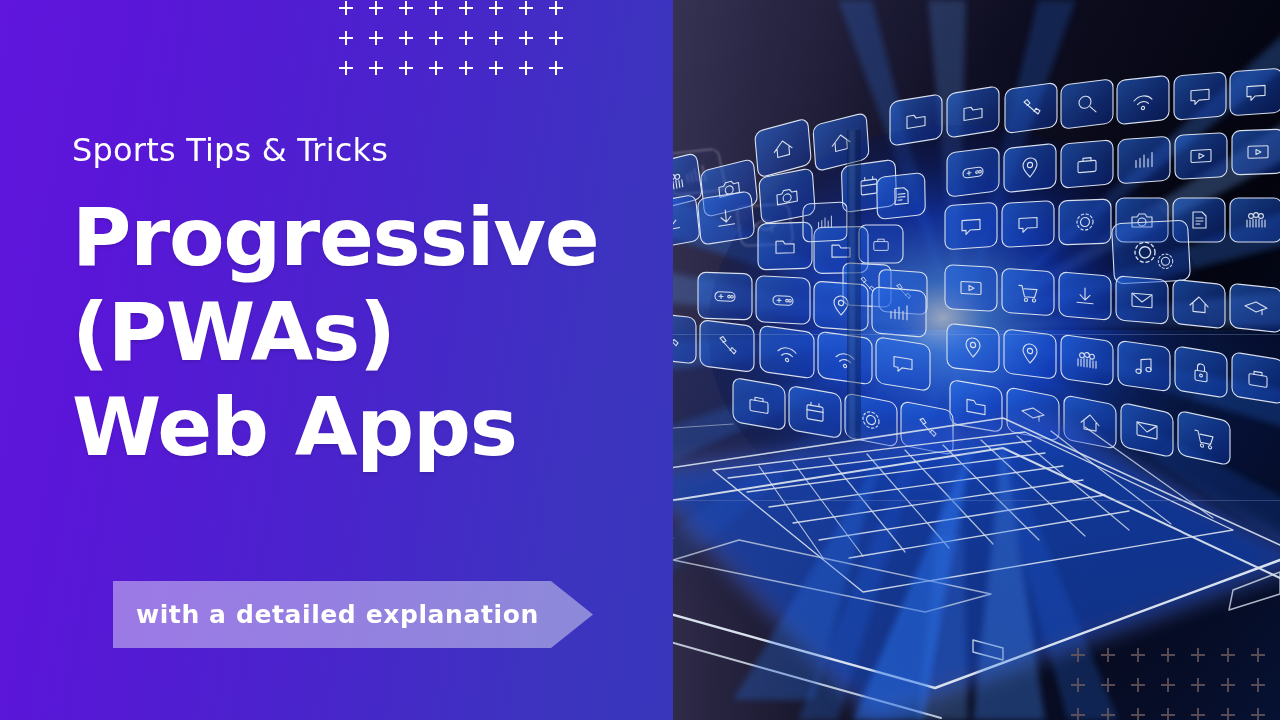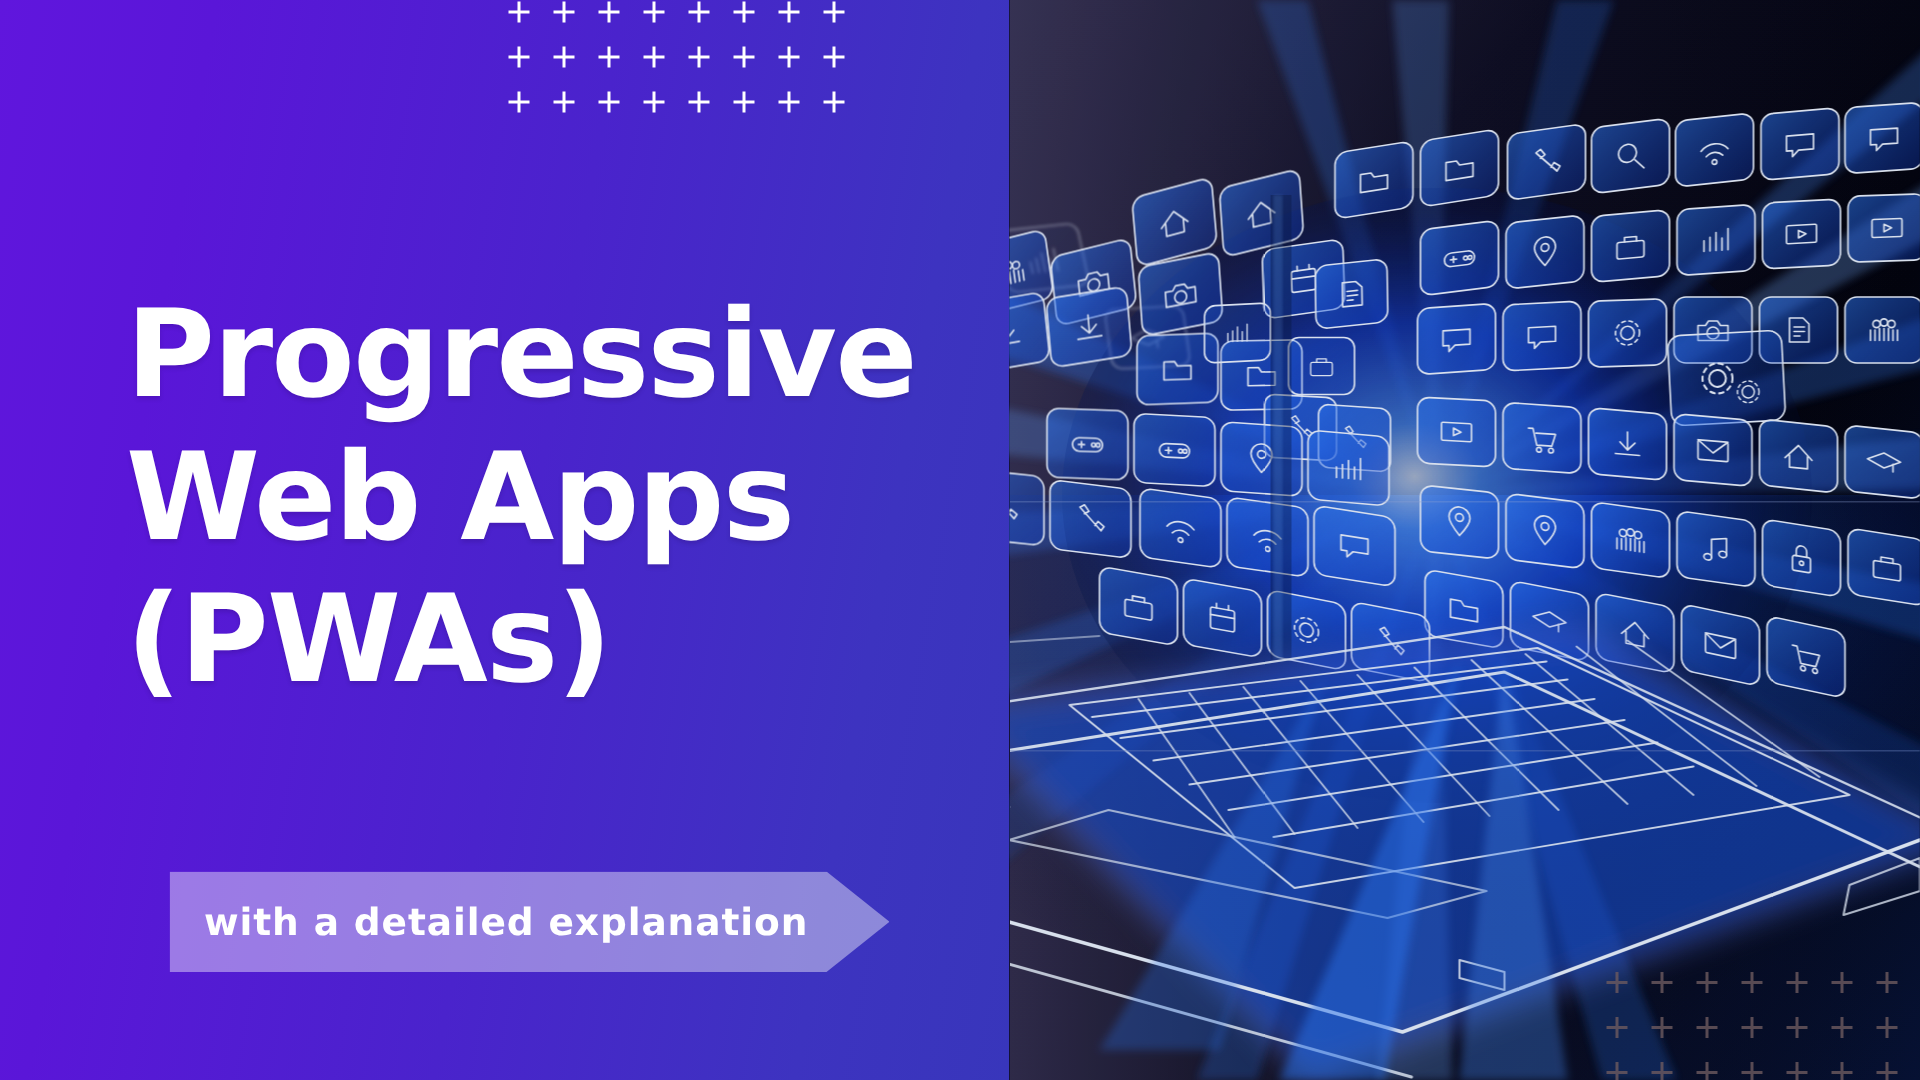--- a/index.html
+++ b/index.html
@@ -59,21 +59,21 @@
     left: 0; top: 190px;
     width: 560px;
     color: #ffffff;
     font-size: 81px;
     font-weight: 900;
     line-height: 95px;
     letter-spacing: -1.2px;
     font-family: "DejaVu Sans", "Liberation Sans", sans-serif;
     text-shadow: 0 2px 3px rgba(32,0,80,0.18);
   }
-  #headline .hl-line { display: block; white-space: nowrap; margin-left: 12px; }
+  #headline .hl-line { display: block; white-space: nowrap; }
 
   
   #ribbon {
     position: absolute;
     left: 73px; top: 581px;
     width: 480px; height: 67px;
     background: rgba(255,255,255,0.42);
     clip-path: polygon(0 0, 438px 0, 480px 33.5px, 438px 67px, 0 67px);
     display: flex;
     align-items: center;
@@ -140,24 +140,25 @@
         <div class="plus" style="left: 30px; top: 60px;"></div>
         <div class="plus" style="left: 60px; top: 60px;"></div>
         <div class="plus" style="left: 90px; top: 60px;"></div>
         <div class="plus" style="left: 120px; top: 60px;"></div>
         <div class="plus" style="left: 150px; top: 60px;"></div>
         <div class="plus" style="left: 180px; top: 60px;"></div>
         <div class="plus" style="left: 210px; top: 60px;"></div>
       </div>
 
     <div id="text-block">
+      <div id="eyebrow">Sports Tips &amp; Tricks</div>
       <div id="headline">
         <span class="hl-line">Progressive</span>
+        <span class="hl-line">(PWAs)</span>
         <span class="hl-line">Web Apps</span>
-        <span class="hl-line">(PWAs)</span>
       </div>
     </div>
 
     <div id="ribbon">
       <span id="ribbon-label">with a detailed explanation</span>
     </div>
   </div>
 
   <div id="right-panel">
     <svg id="photo" viewBox="0 0 607 720" preserveAspectRatio="none" xmlns="http://www.w3.org/2000/svg">

